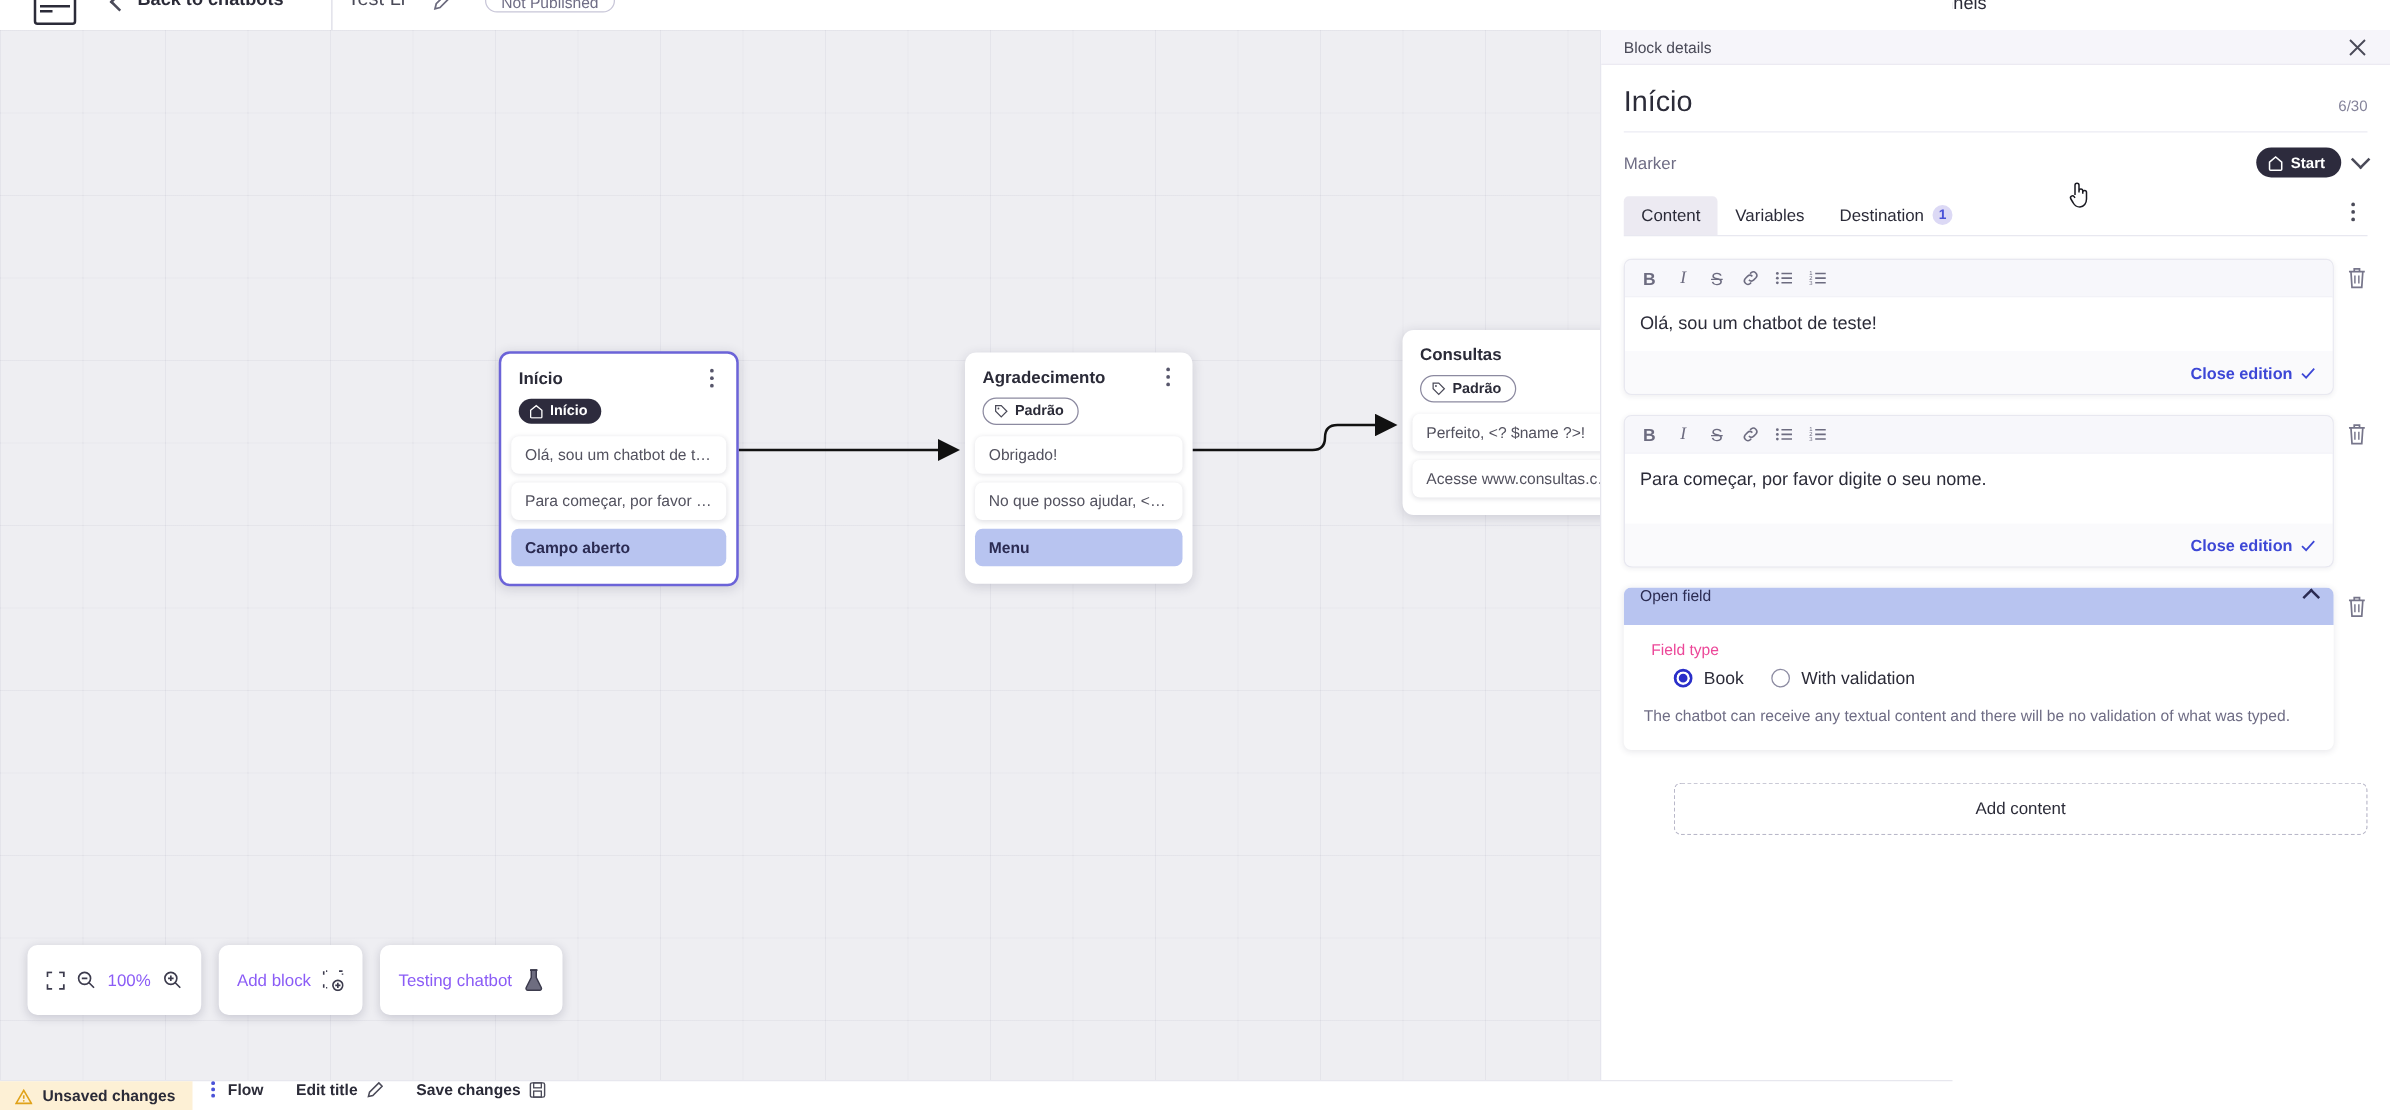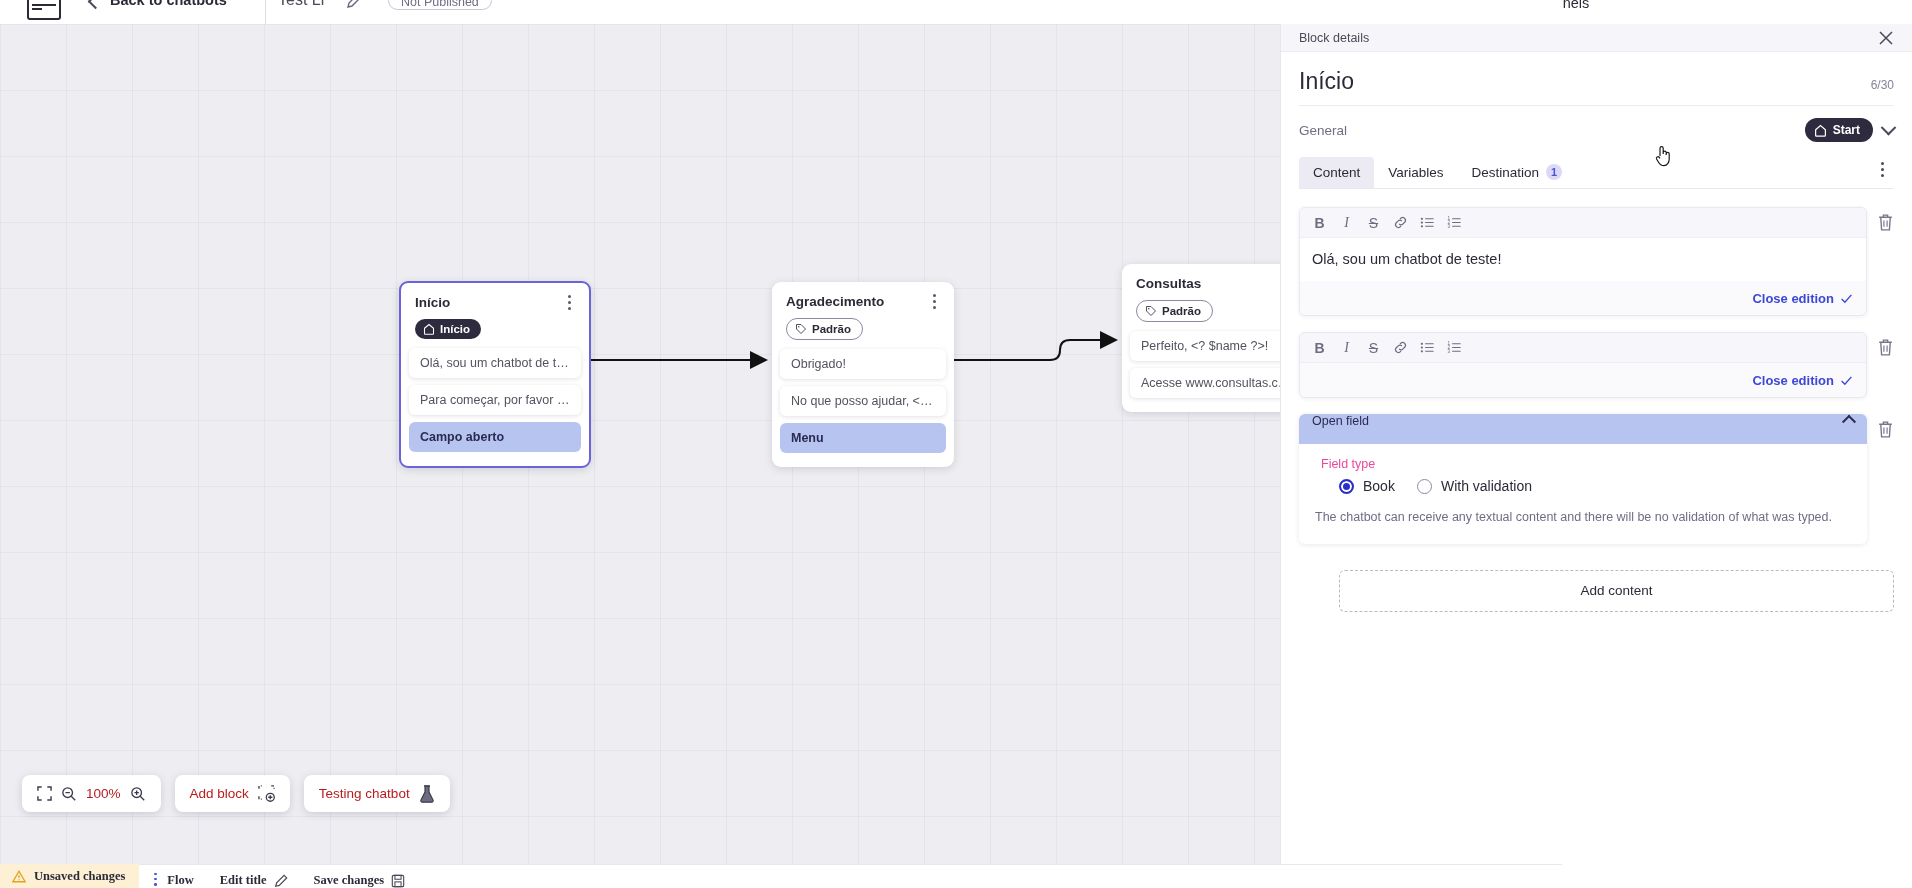--- a/index.html
+++ b/index.html
@@ -119,31 +119,30 @@
   
   #node-inicio{ left:399px; top:257px; width:192px; }
   #node-agrad { left:772px; top:258px; width:182px; }
   #node-cons  { left:1122px; top:240px; width:190px; }
   #node-fim   { left:1441px; top:276px; width:178px; }
 
   
   .fbar{ position:absolute; left:22px; bottom:52px; display:flex; gap:14px; z-index:10; }
   .fbtn{
     background:#fff; border-radius:8px; box-shadow:0 2px 8px rgba(40,40,70,.18);
-    height:37px; display:flex; align-items:center; gap:9px; padding:0 15px;
-    font-size:13.5px; color:#b91c1c; cursor:pointer; white-space:nowrap;
+    height:56px; display:flex; align-items:center; gap:9px; padding:0 15px;
+    font-size:13.5px; color:#8b5cf6; cursor:pointer; white-space:nowrap;
   }
   .zoomlevel{ font-weight:normal; }
 
   
   .statusbar{
     position:absolute; left:0; bottom:0; width:1562px; height:24px;
-    background:#fff; z-index:30; display:flex; align-items:flex-end;
+    background:#fff; z-index:30; display:flex; align-items:flex-start;
     border-top:1px solid #e7e7ee;
-    font-family:Liberation Serif, serif;
   }
   .unsaved{
     height:24px; background:#fdf0d5; display:flex; align-items:center; gap:8px;
     padding:0 14px 0 12px; font-size:12.5px; font-weight:bold; color:#2b2b38;
     white-space:nowrap;
   }
   .sb-dots{ width:16px; margin:0 4px 0 8px; cursor:pointer; }
   .sb-dots i{ display:block;width:2.6px;height:2.6px;border-radius:50%;background:#4a52d8;margin:0 auto 2.5px auto;}
   .sb-item{
     font-size:12.5px; font-weight:bold; color:#2b2b38; display:flex; align-items:center;
@@ -433,21 +432,21 @@
     </div>
 
     <div class="panel-body">
 
       <div class="title-row">
         <div class="blk-title">Início</div>
         <div class="blk-count">6/30</div>
       </div>
 
       <div class="marker-row">
-        <div class="marker-lbl">General</div>
+        <div class="marker-lbl">Marker</div>
         <div class="marker-right">
           <div class="marker-chip">
             <svg width="13" height="13" viewBox="0 0 16 16">
                 <path d="M2 7l6-5 6 5v7a1 1 0 0 1-1 1H3a1 1 0 0 1-1-1z" fill="none" stroke="#fff" stroke-width="1.5"></path>
               </svg>
             <span>Start</span>
           </div>
           <div class="chev-d"></div>
         </div>
       </div>
@@ -539,20 +538,21 @@
               </div>
               <div class="ed-btn">
                 <svg width="15" height="15" viewBox="0 0 16 16">
                     <path d="M5.5 4h9M5.5 8h9M5.5 12h9" stroke="#6d6c80" stroke-width="1.3"></path>
                     <text x="0.5" y="5.5" font-size="5" fill="#6d6c80">1</text>
                     <text x="0.5" y="9.8" font-size="5" fill="#6d6c80">2</text>
                     <text x="0.5" y="14" font-size="5" fill="#6d6c80">3</text>
                   </svg>
               </div>
             </div>
+            <div class="ed-text" style="min-height:56px;">Para começar, por favor digite o seu nome.</div>
             <div class="ed-foot">
               <div class="close-ed">
                 <span>Close edition</span>
                 <svg width="13" height="13" viewBox="0 0 16 16">
                     <path d="M2 8.5l4 4L14 3.5" fill="none" stroke="#3d47d6" stroke-width="1.7"></path>
                   </svg>
               </div>
             </div>
           </div>
           <svg class="trash" viewBox="0 0 16 18">

